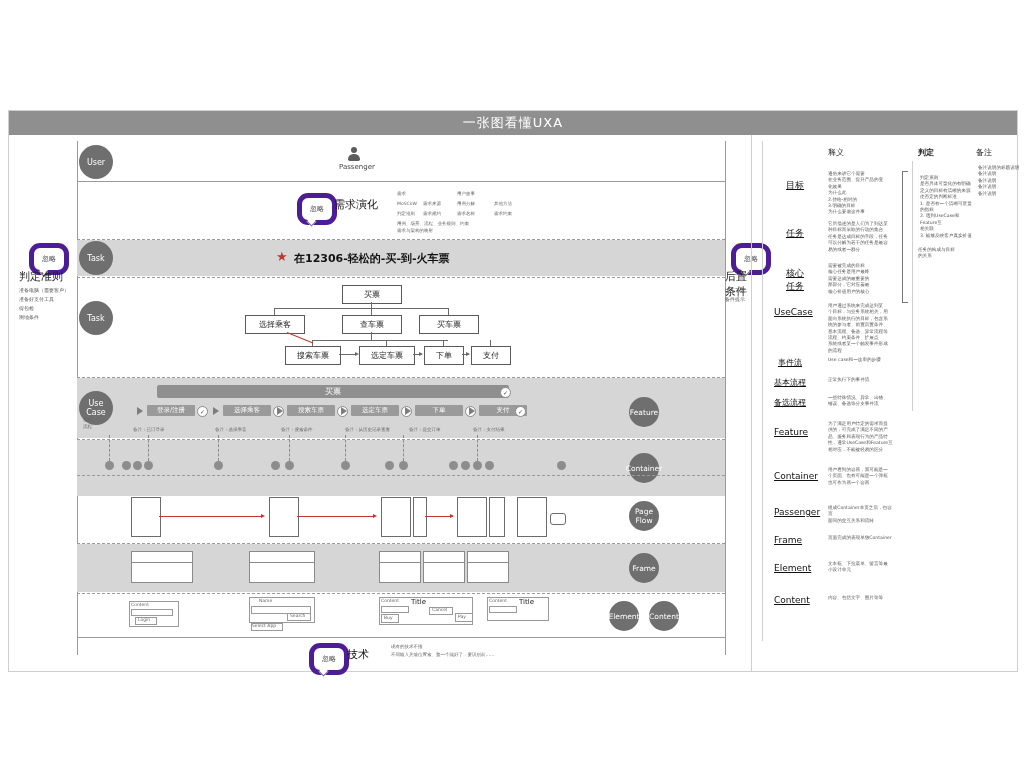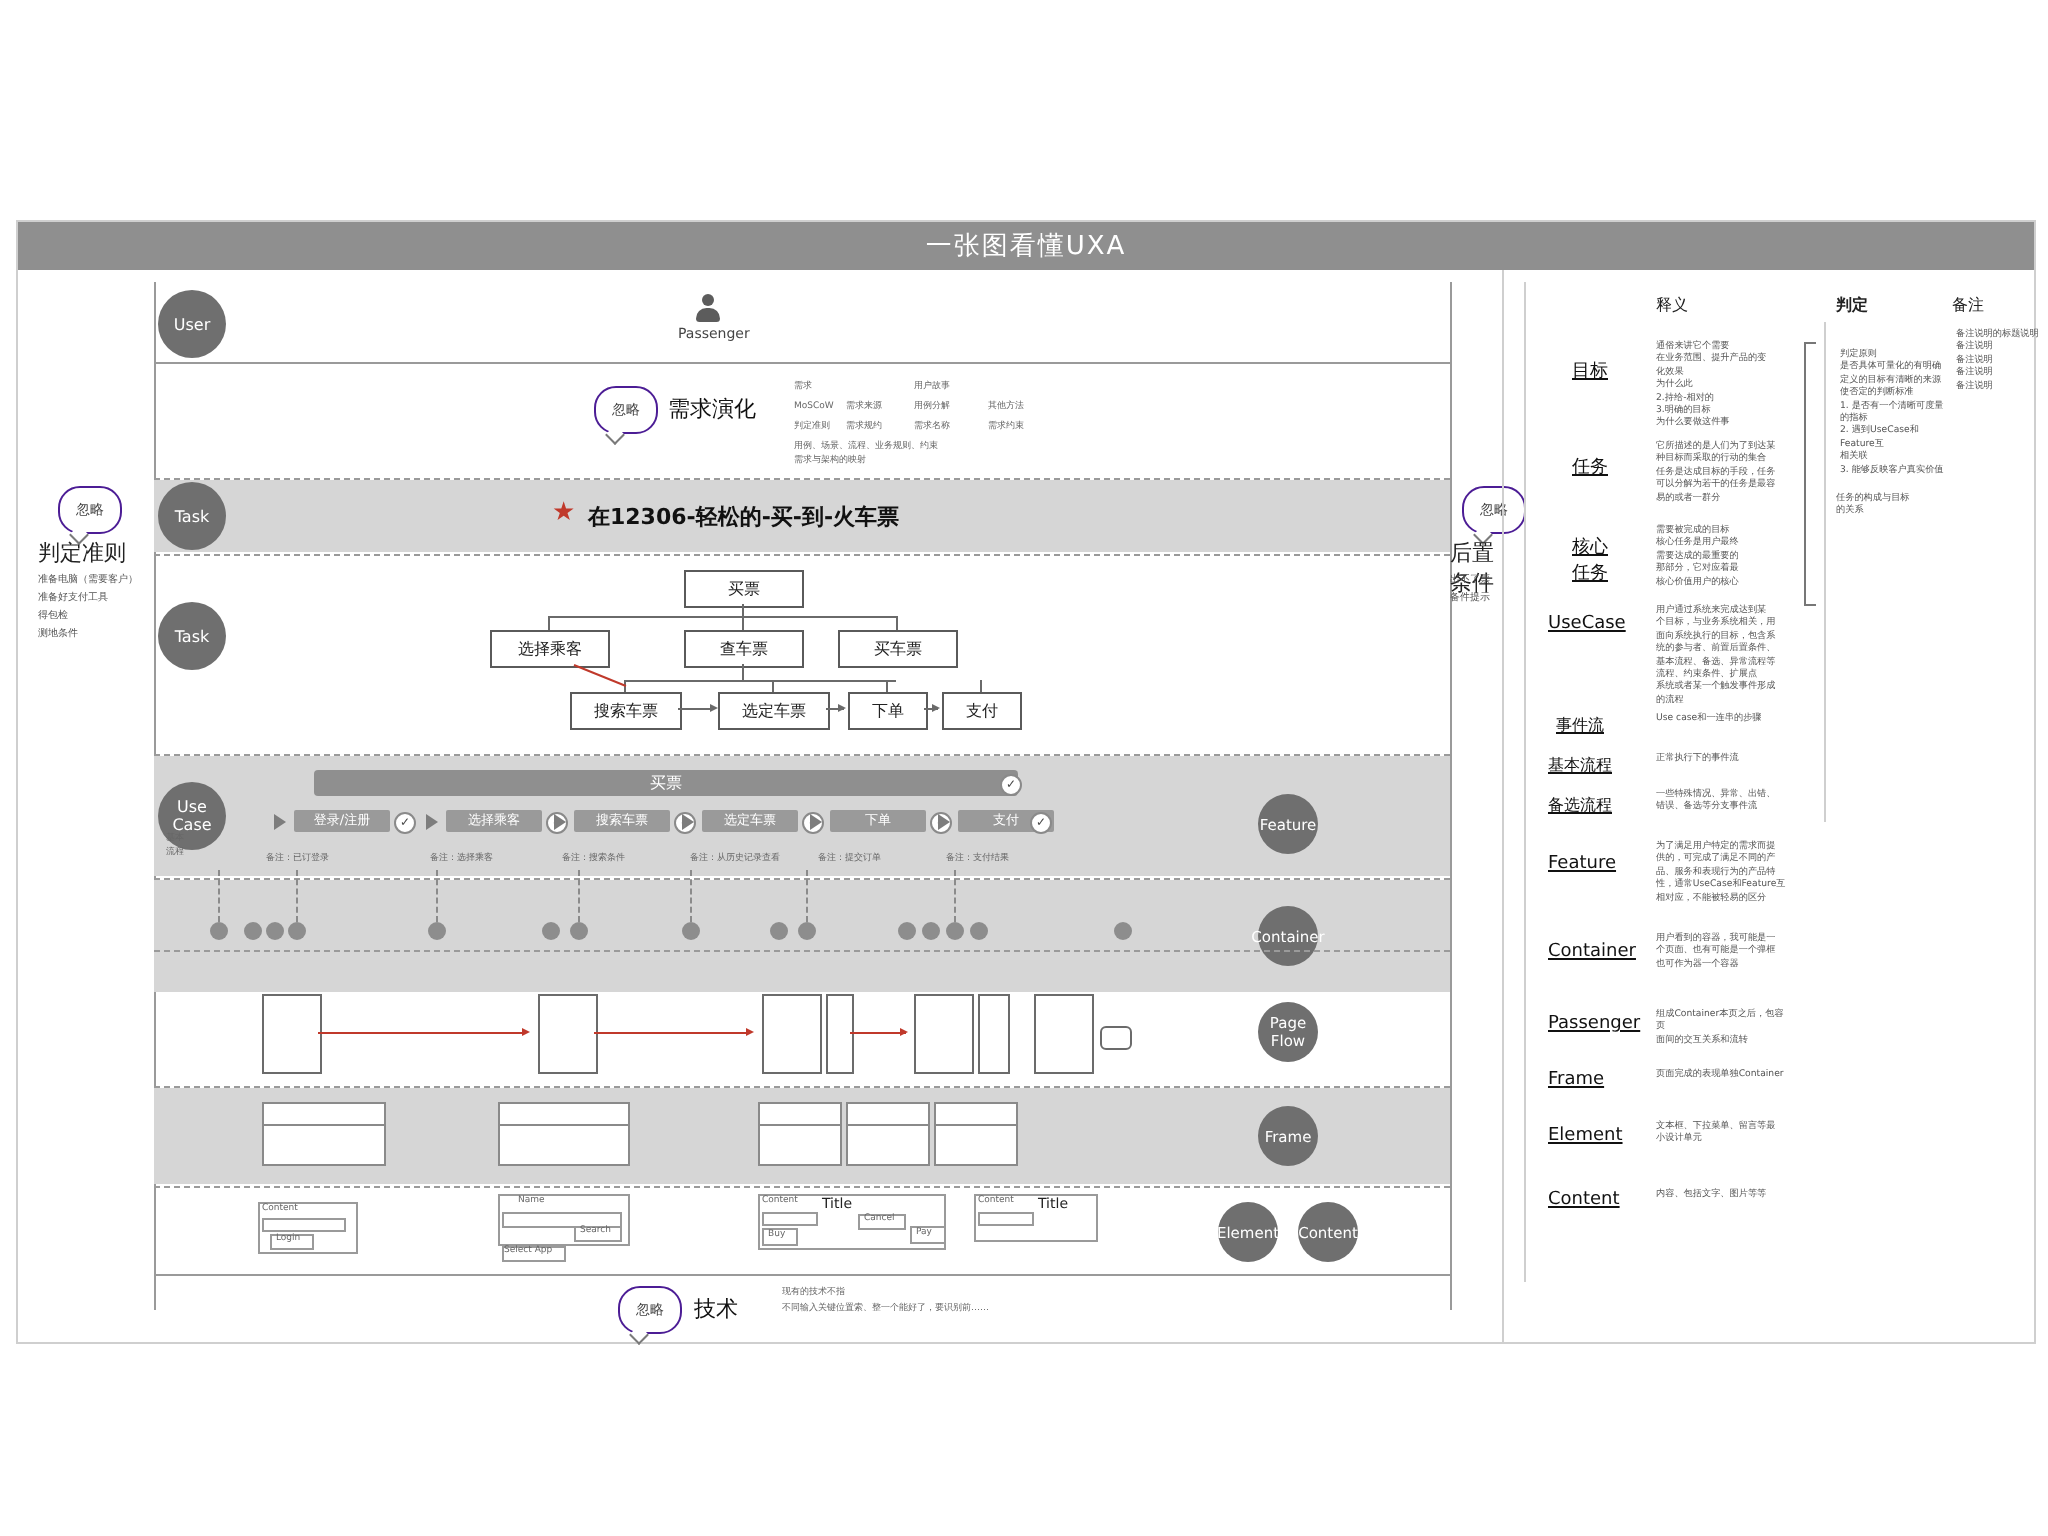--- a/index.html
+++ b/index.html
@@ -17,21 +17,21 @@
   .band.gray{background:#d6d6d6;}
   .dash{position:absolute;left:68px;width:648px;border-top:1px dashed #9a9a9a;height:0;}
   .solid{position:absolute;left:68px;width:648px;border-top:1px solid #9a9a9a;height:0;}
   .vline{position:absolute;width:0;border-left:1px solid #9a9a9a;}
 
   .pill{position:absolute;background:#6f6f6f;color:#fff;border-radius:50%;
     display:flex;align-items:center;justify-content:center;text-align:center;
     font-size:8px;line-height:9px;width:34px;height:34px;}
   .pill.sm{width:30px;height:30px;font-size:7.5px;}
 
-  .bubble{position:absolute;width:30px;height:22px;border:1px solid #4c1d95;border-radius:11px;
+  .bubble{position:absolute;width:30px;height:22px;border:5px solid #4c1d95;border-radius:11px;
     background:#fff;font-size:7px;color:#444;display:flex;align-items:center;justify-content:center;}
   .bubble:after{content:"";position:absolute;left:6px;bottom:-5px;width:6px;height:6px;
     border-left:1px solid #7a7a7a;border-bottom:1px solid #7a7a7a;background:#fff;transform:rotate(-45deg);}
 
   .lbl{position:absolute;font-size:9px;color:#333;}
   .tiny{position:absolute;font-size:5px;color:#555;line-height:7px;}
   .tiny2{position:absolute;font-size:4.5px;color:#666;line-height:6.5px;}
 
   .box{position:absolute;border:1px solid #5a5a5a;background:#fff;display:flex;
     align-items:center;justify-content:center;font-size:8px;color:#222;}

